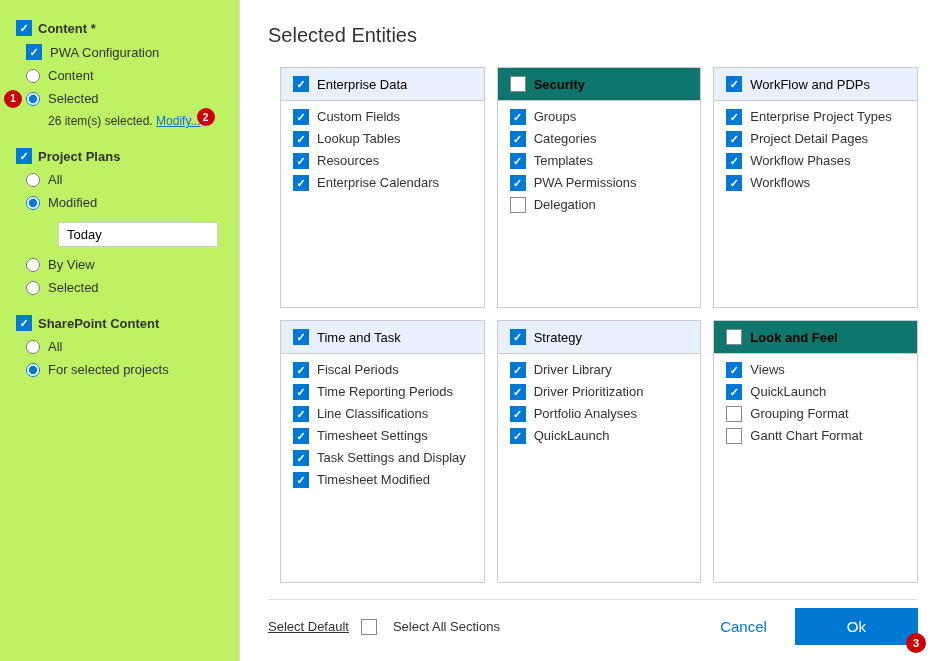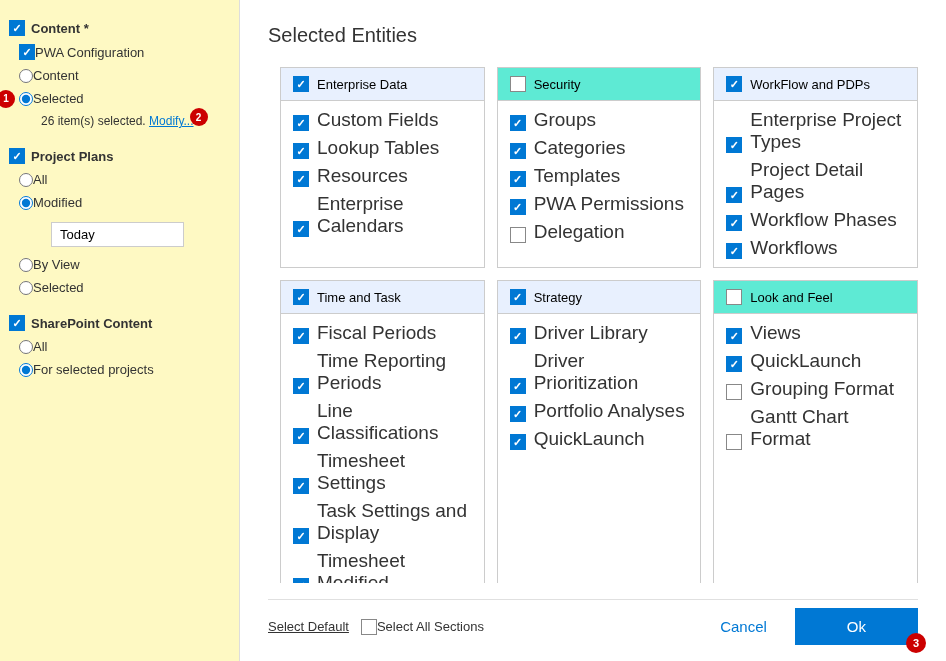--- a/index.html
+++ b/index.html
@@ -9,23 +9,23 @@
       background: #f0f0f0;
       display: flex;
       height: 661px;
       width: 946px;
       overflow: hidden;
     }
 
     
     .sidebar {
       width: 240px;
-      background: #fef9c3;
+      background: #bef264;
       border-right: 1px solid #ddd;
-      padding: 20px 9px;
+      padding: 20px 16px;
       flex-shrink: 0;
       overflow-y: auto;
     }
 
     .sidebar-section {
       margin-bottom: 20px;
     }
 
     .sidebar-label {
       font-weight: 600;
@@ -38,21 +38,21 @@
     }
 
     .radio-group {
       padding-left: 10px;
       margin-bottom: 8px;
     }
 
     .radio-item {
       display: flex;
       align-items: center;
-      gap: 0;
+      gap: 8px;
       margin-bottom: 8px;
       font-size: 13px;
       color: #333;
     }
 
     .radio-item input[type="radio"] {
       width: 14px;
       height: 14px;
       accent-color: #0078d4;
     }
@@ -64,21 +64,21 @@
       margin-bottom: 6px;
     }
 
     .modify-link {
       color: #0078d4;
       text-decoration: underline;
       cursor: pointer;
     }
 
     .date-input {
-      width: 133px;
+      width: 160px;
       padding: 4px 8px;
       border: 1px solid #ccc;
       font-size: 13px;
       margin-left: 32px;
       margin-top: 4px;
     }
 
     .checkbox-blue {
       width: 16px;
       height: 16px;
@@ -143,35 +143,36 @@
       border-bottom: 1px solid #ccc;
       padding: 8px 12px;
       display: flex;
       align-items: center;
       gap: 8px;
       font-weight: 500;
       font-size: 13px;
     }
 
     .entity-header.unchecked {
-      background: #5eead4;
+      background: #0f766e;
+      font-weight: bold;
     }
 
     .entity-items {
       padding: 8px 12px;
       display: flex;
       flex-direction: column;
       gap: 6px;
     }
 
     .entity-item {
       display: flex;
-      align-items: flex-end;
+      align-items: flex-start;
       gap: 8px;
-      font-size: 19px;
+      font-size: 13px;
       color: #333;
     }
 
     
     .dialog-footer {
       display: flex;
       align-items: center;
       gap: 12px;
       padding-top: 8px;
       border-top: 1px solid #e0e0e0;
@@ -180,21 +181,21 @@
     .select-default-link {
       text-decoration: underline;
       cursor: pointer;
       font-size: 13px;
       color: #333;
     }
 
     .select-all-label {
       display: flex;
       align-items: center;
-      gap: 0;
+      gap: 16px;
       font-size: 13px;
       color: #333;
     }
 
     .footer-spacer { flex: 1; }
 
     .btn-cancel {
       background: transparent;
       border: none;
       color: #0078d4;

